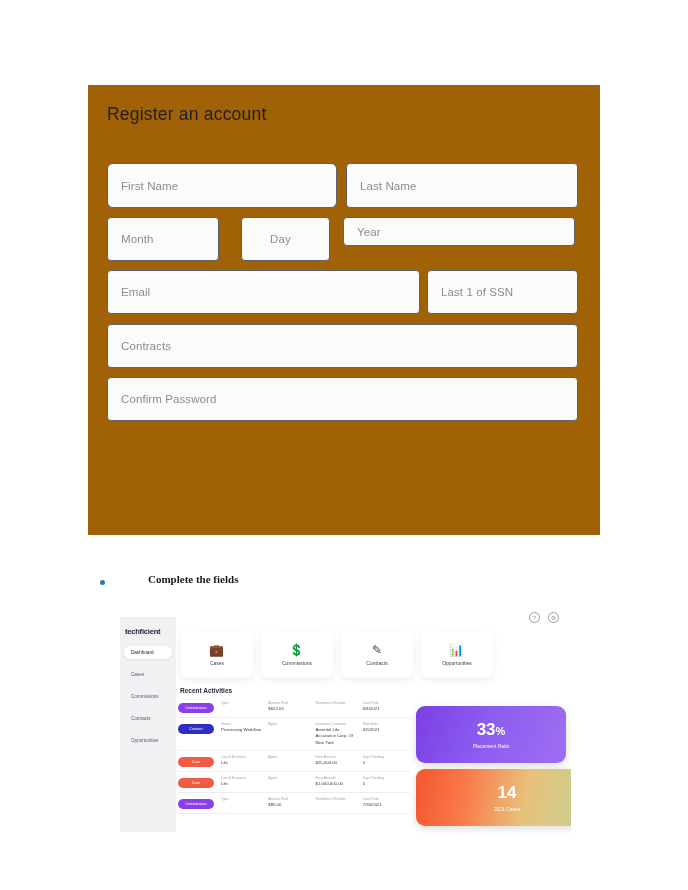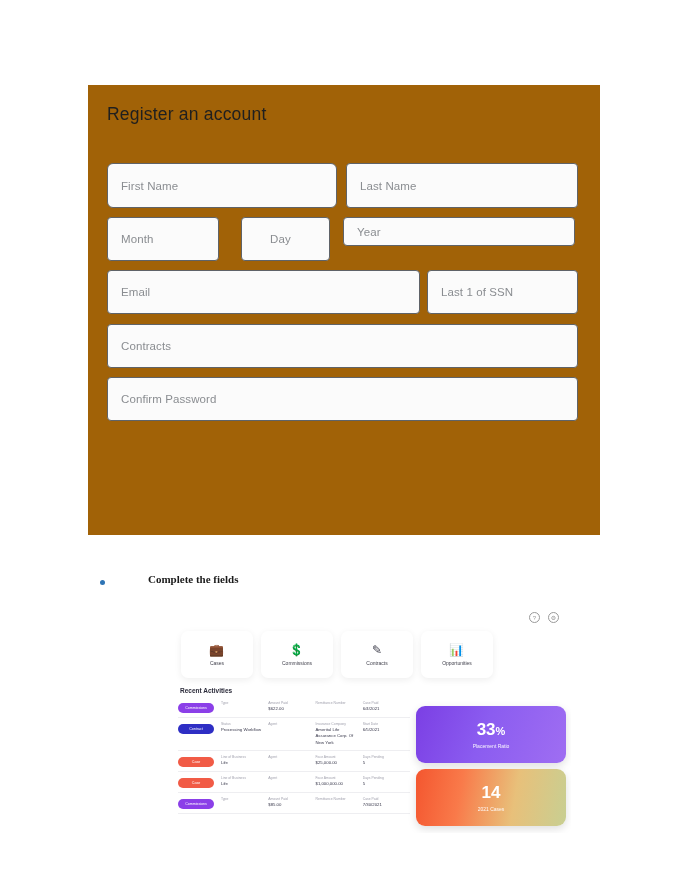--- a/index.html
+++ b/index.html
@@ -238,20 +238,21 @@
   .gcard .big { font-size: 17px; font-weight: bold; line-height: 1; }
   .gcard .big .pct { font-size: 11px; }
   .gcard .sub { font-size: 5px; margin-top: 5px; opacity: 0.95; }
   .gcard.purple {
     top: 97px;
     background: linear-gradient(110deg, #7b3fe4 0%, #8b5cf0 45%, #9f6ef2 100%);
   }
   .gcard.warm {
     top: 160px;
     background: linear-gradient(100deg, #f4562f 0%, #f97a4a 30%, #e8c07a 65%, #c8cf92 100%);
+    padding-left: 16px;
   }
 </style>
 </head>
 <body>
 
 <div class="reg-card">
   <div class="reg-title">Register an account</div>
   <div id="fields-host">
       <div class="field" style="left: 19px; top: 78px; width: 230px; height: 45px; border-radius: 6px;">
         <span class="ph">First Name</span>
@@ -288,20 +289,30 @@
   <span class="bullet-text">Complete the fields</span>
 </div>
 
 <div class="dash">
 
   <div class="dash-topicons" id="topicons-host">
       <div class="circ-icon">?</div>
       <div class="circ-icon">⚙</div>
     </div>
 
+  <div class="dash-side">
+    <div class="dash-logo">techficient</div>
+    <div id="side-host">
+        <div class="side-item active" style="top: 29px;">Dashboard</div>
+        <div class="side-item" style="top: 51px;">Cases</div>
+        <div class="side-item" style="top: 73px;">Commissions</div>
+        <div class="side-item" style="top: 95px;">Contracts</div>
+        <div class="side-item" style="top: 117px;">Opportunities</div>
+      </div>
+  </div>
 
   <div id="stat-host">
       <div class="stat-card" style="left: 62px;">
         <div class="ico">💼</div>
         <div class="lbl">Cases</div>
       </div>
       <div class="stat-card" style="left: 142px;">
         <div class="ico">💲</div>
         <div class="lbl">Commissions</div>
       </div>

